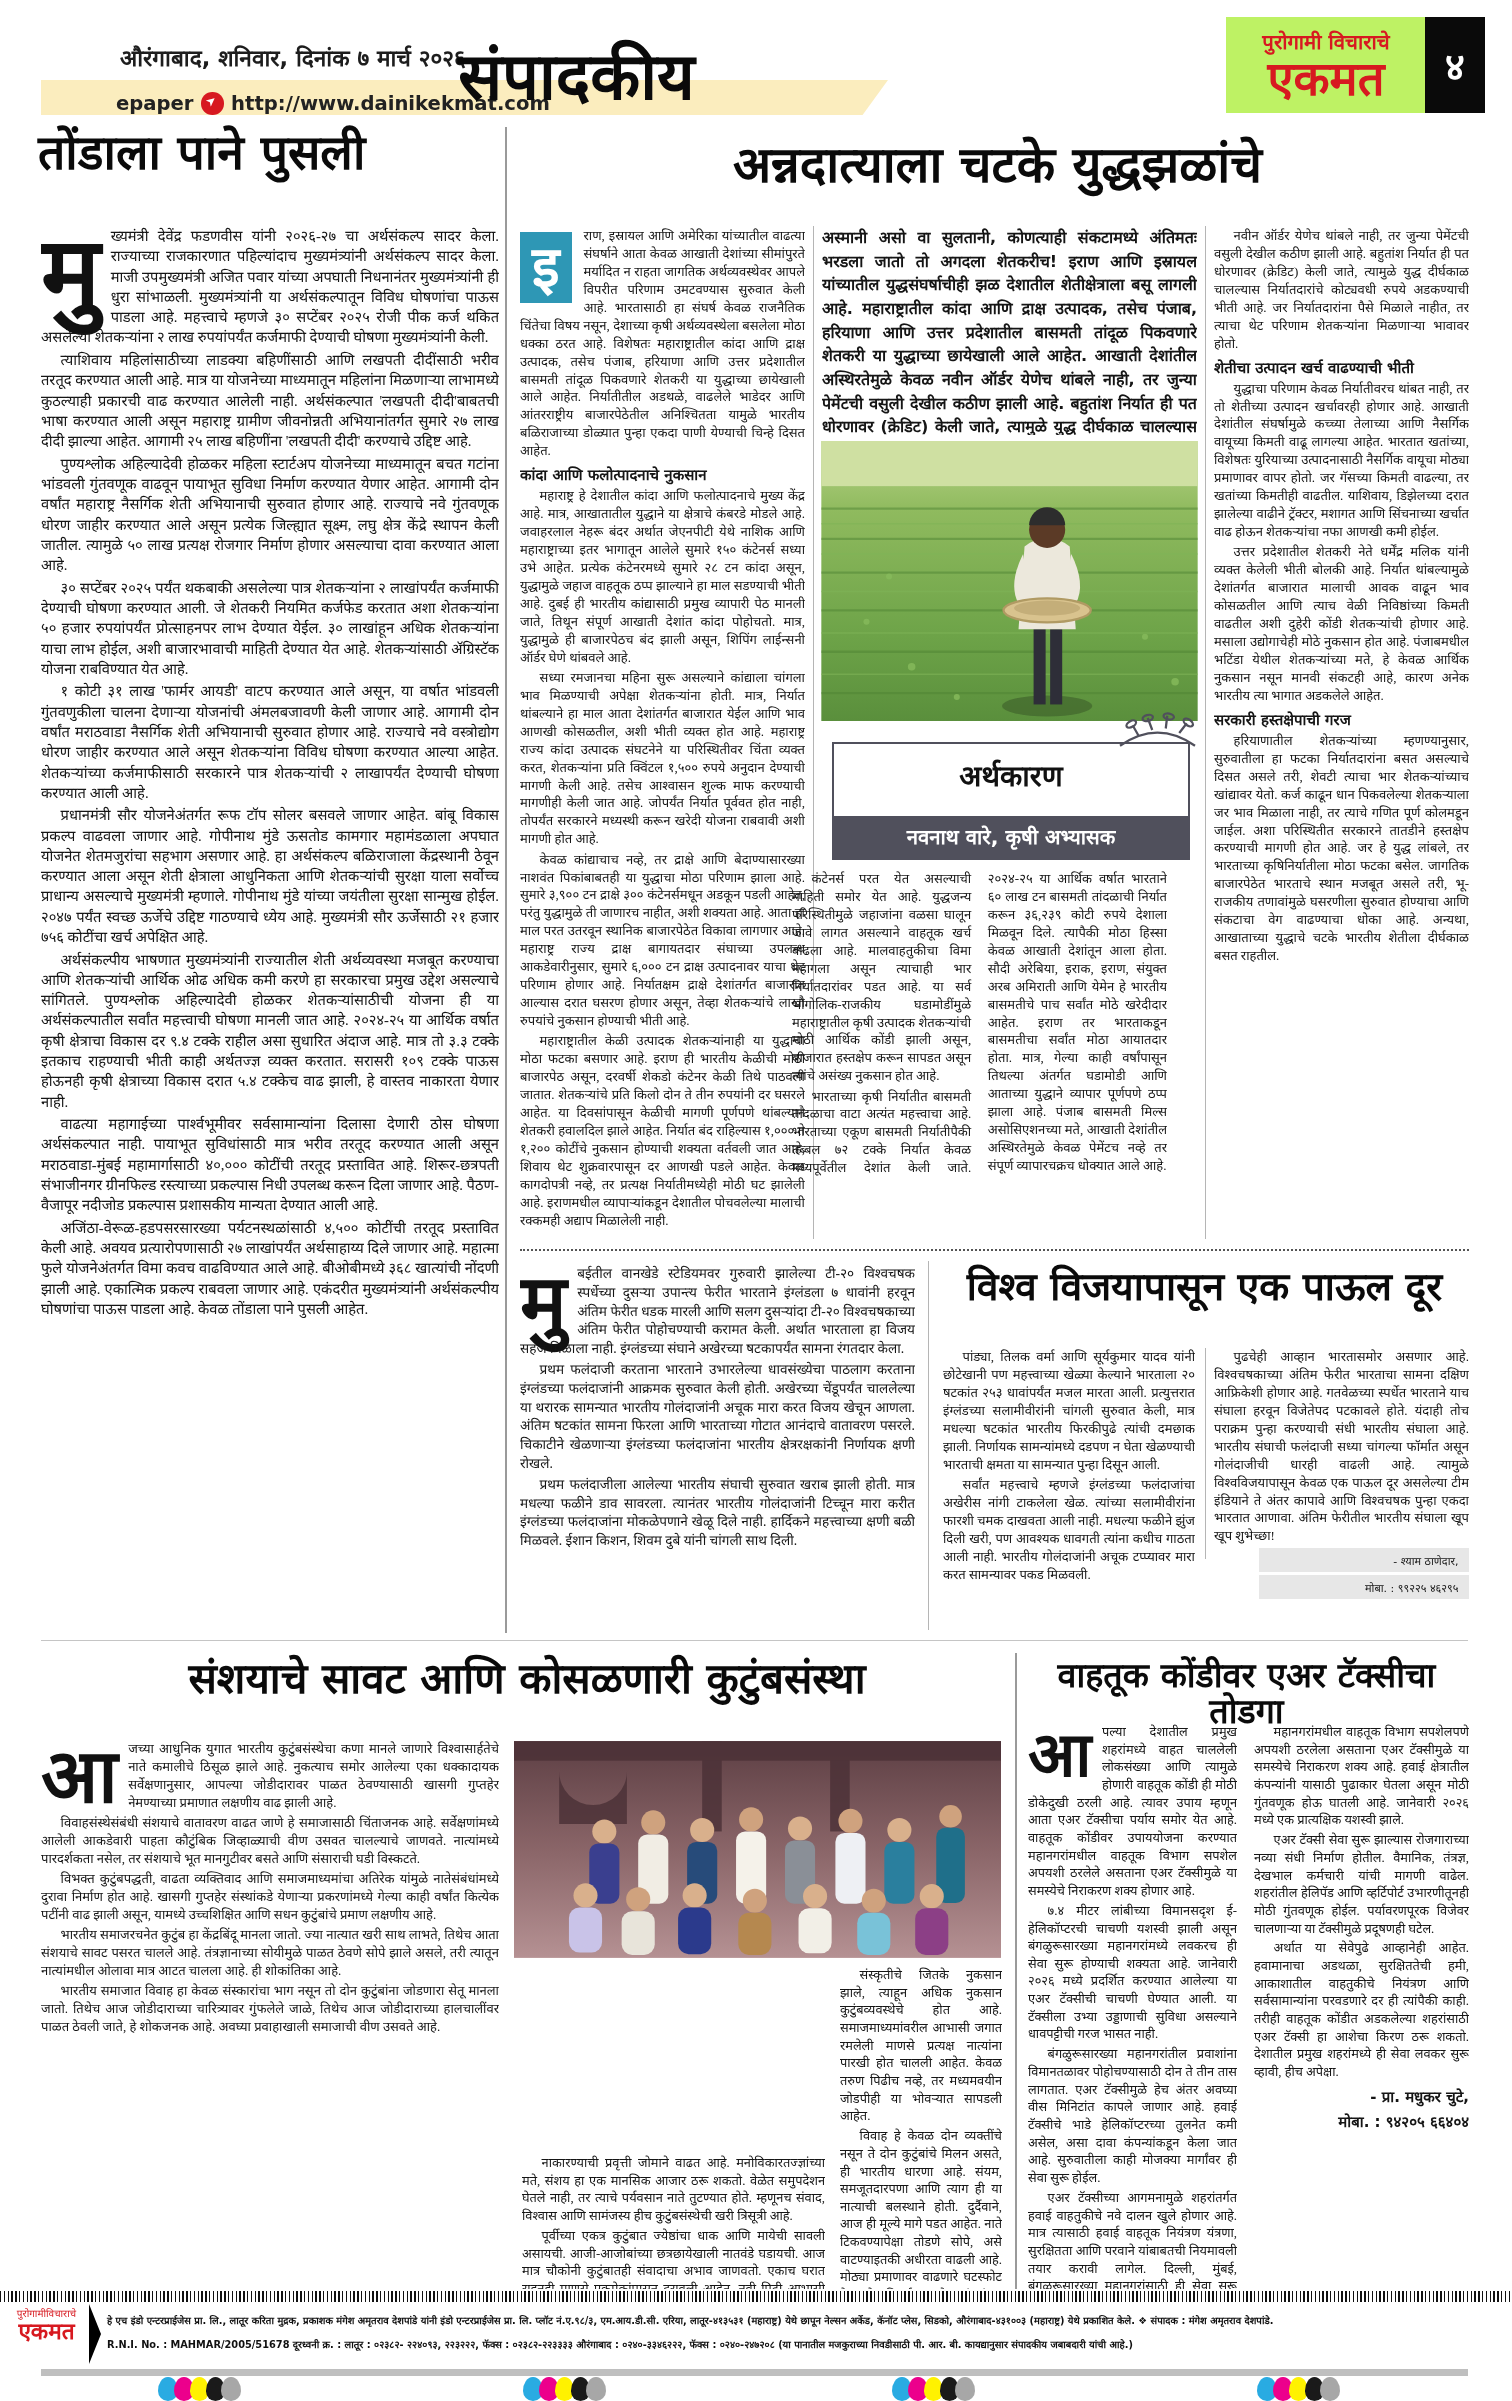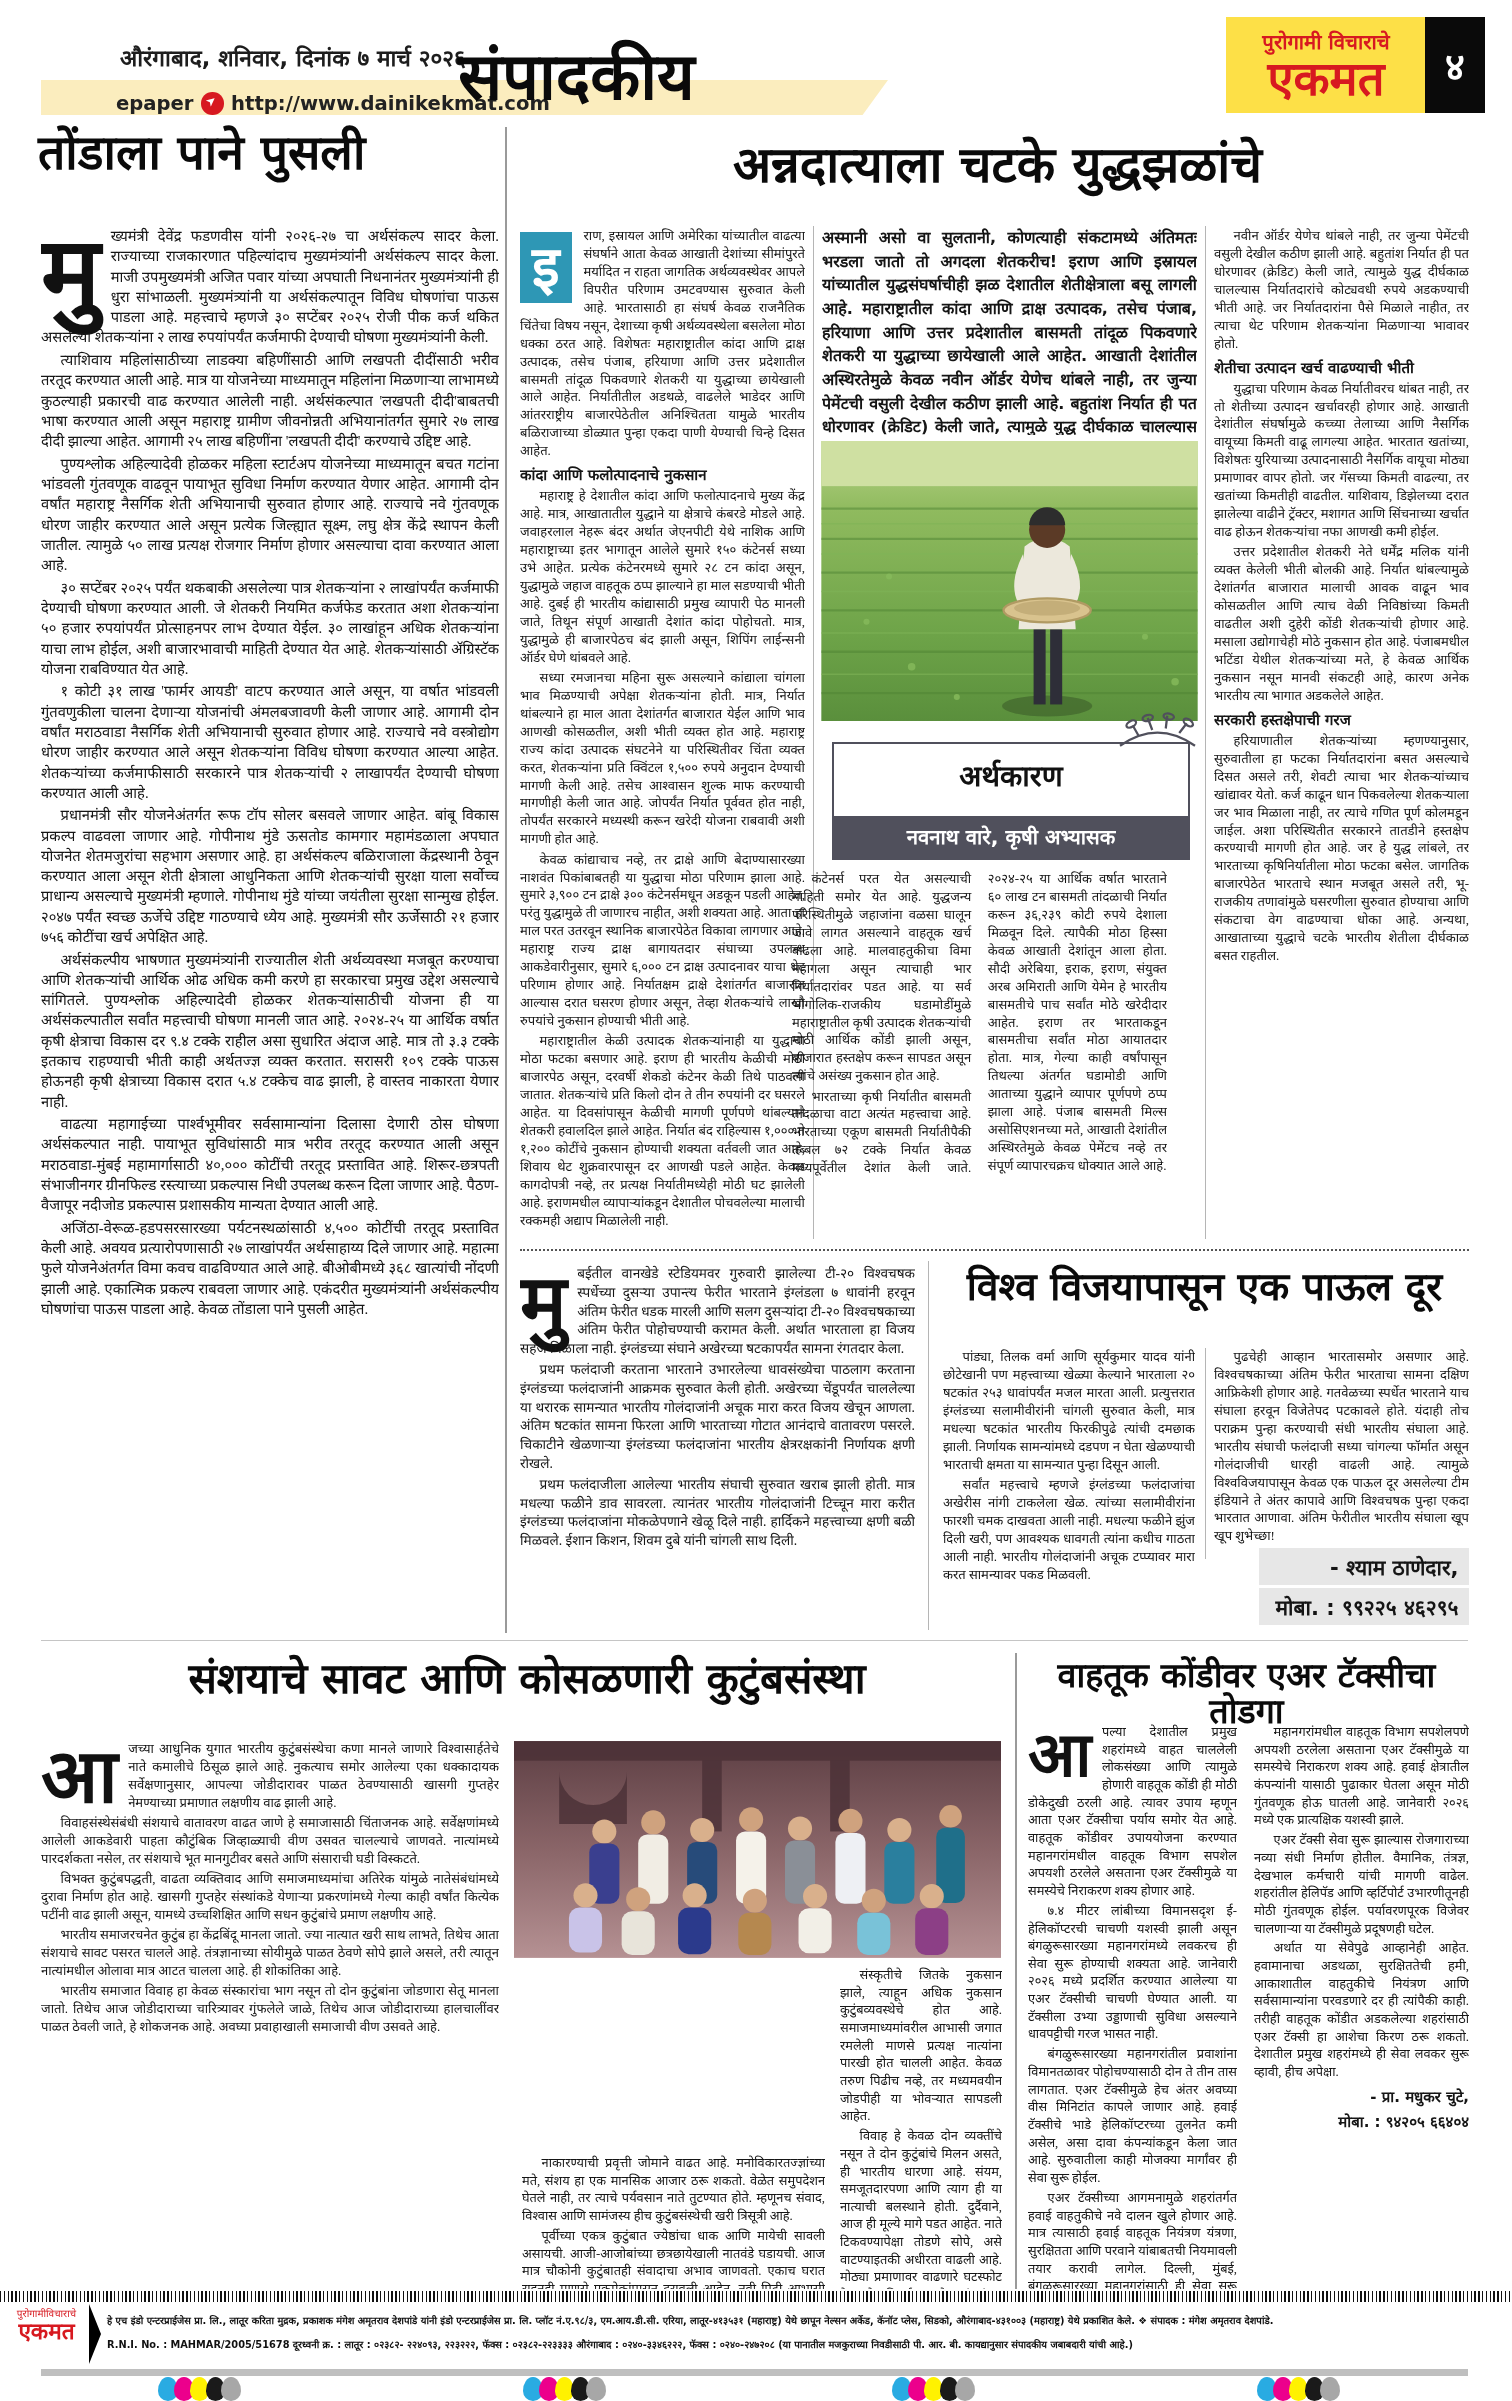--- a/index.html
+++ b/index.html
@@ -9,21 +9,21 @@
   .dateline{position:absolute;left:120px;top:42px;font-family:"DejaVu Sans",sans-serif;
             font-weight:600;font-size:22.6px;color:#1d1d1d;}
   .epaper-strip{position:absolute;left:41px;top:80px;width:847px;height:35px;background:#fbedbe;
             clip-path:polygon(0 0,100% 0,97% 100%,0 100%);display:flex;align-items:flex-end;z-index:1;}
   .epaper-strip .inner{display:flex;align-items:center;gap:7.5px;margin-left:75px;
             font-family:"DejaVu Sans",sans-serif;font-size:19.6px;font-weight:600;color:#222;}
   .epaper-icon{width:22.6px;height:22.6px;border-radius:50%;background:#d71920;display:inline-block;position:relative;}
   .epaper-icon:after{content:"➤";position:absolute;left:5.3px;top:1.5px;color:#fff;font-size:12px;transform:rotate(-40deg);}
   .section-title{position:absolute;left:407px;top:30px;width:339px;text-align:center;z-index:2;
             font-family:"DejaVu Sans",sans-serif;font-weight:800;font-size:65px;color:#0a0a0a;}
-  .masthead{position:absolute;left:1226px;top:16.6px;width:200px;height:96px;background:#fde047;
+  .masthead{position:absolute;left:1226px;top:16.6px;width:200px;height:96px;background:#bef264;
             text-align:center;z-index:2;}
   .masthead .tagline{font-family:"DejaVu Sans",sans-serif;font-weight:800;font-size:20.3px;color:#d71920;margin-top:10.5px;}
   .masthead .title{font-family:"DejaVu Sans",sans-serif;font-weight:800;font-size:47px;line-height:1.0;color:#d71920;}
   .pagebox{position:absolute;left:1425px;top:16.6px;width:60px;height:96px;background:#0a0a0a;color:#fff;
             display:flex;align-items:center;justify-content:center;font-family:"DejaVu Sans",sans-serif;
             font-size:38px;font-weight:700;z-index:2;}
   
   .vrule{position:absolute;width:1.5px;background:#9a9a9a;}
   .hrule{position:absolute;height:0.8px;background:#9a9a9a;}
   .dotrule{position:absolute;height:0;border-top:2.3px dotted #555;}
@@ -37,21 +37,21 @@
   .subhead{margin:6px 0 2.3px 0;text-indent:0;font-family:"DejaVu Sans",sans-serif;font-weight:700;font-size:15px;line-height:1.25;}
   .dropcap{float:left;font-family:"DejaVu Sans",sans-serif;font-weight:700;line-height:.85;margin:4.5px 10.5px 0 0;color:#111;}
   .dropcap.boxed{background:#2e97b5;color:#fff;padding:7.5px 12px;margin:4.5px 12px 3px 0;line-height:1;}
   
   .topicbox{position:absolute;border:2.3px solid #50505c;background:#fff;}
   .topicbox .t{font-family:"DejaVu Sans",sans-serif;font-weight:700;color:#111;text-align:center;}
   .topicbox .band{position:absolute;left:0;right:0;bottom:0;background:#50505c;color:#fff;text-align:center;
             font-family:"DejaVu Sans",sans-serif;font-weight:700;}
   .leaf{position:absolute;}
   
-  .byline-bar{background:#e7e7e7;font-family:"DejaVu Sans",sans-serif;font-weight:700;font-size:21px;
+  .byline-bar{background:#e7e7e7;font-family:"DejaVu Sans",sans-serif;font-weight:400;font-size:11px;
             text-align:right;padding:4.5px 10.5px;margin:3px 0 0 45px;text-indent:0;}
   .byline-plain{font-family:"DejaVu Sans",sans-serif;font-weight:700;font-size:15px;text-align:right;
             margin-top:4.5px;text-indent:0;}
   
   .photo{position:absolute;overflow:hidden;}
   
   .stripes{position:absolute;left:0;width:1512px;height:10.5px;
             background:repeating-linear-gradient(90deg,#111 0 1.5px,#fff 1.5px 3.8px);}
   .footer-logo{position:absolute;left:7.5px;top:2306px;width:78px;text-align:center;color:#d71920;
             font-family:"DejaVu Sans",sans-serif;}

